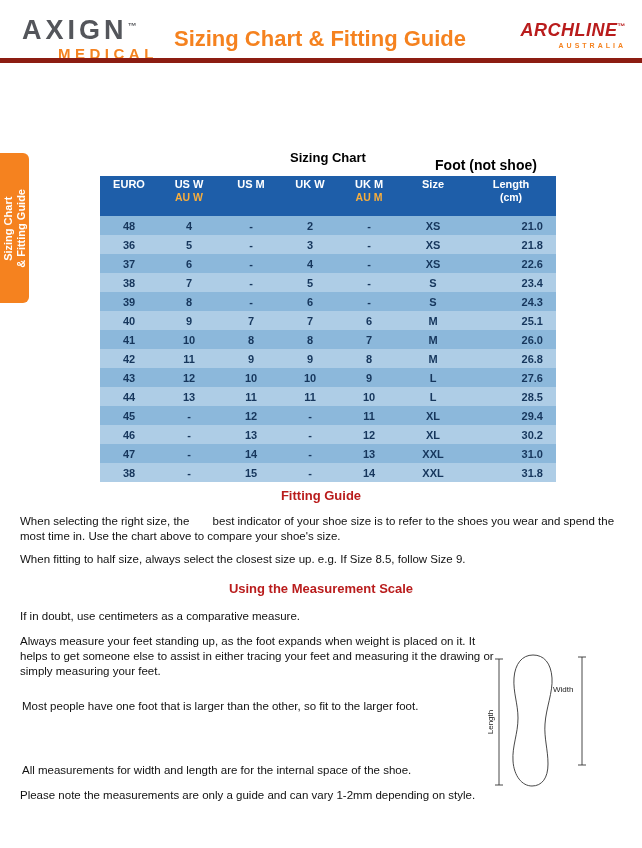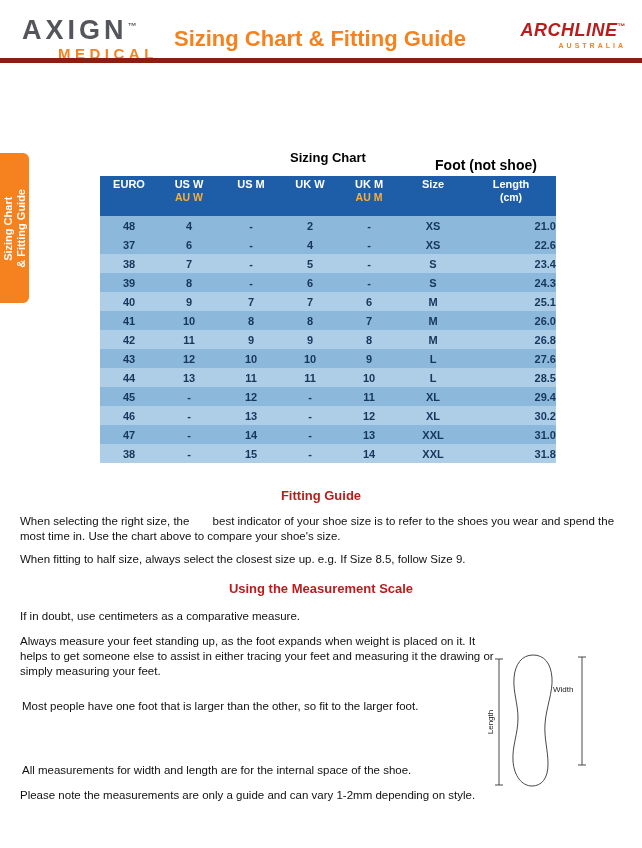--- a/index.html
+++ b/index.html
@@ -38,21 +38,21 @@
   .size-table{position:absolute;left:100px;top:176px;width:456px;border-collapse:collapse;
               table-layout:fixed;font-size:11px;font-weight:700;color:#16365C;}
   .size-table th{background:#1E5EA9;color:#fff;font-weight:700;font-size:11px;
                  height:38px;vertical-align:top;text-align:center;}
   .size-table th .hdr-top{display:block;line-height:14px;}
   .size-table th .hdr-sub{display:block;line-height:13px;color:#fff;font-size:10.5px;}
   .size-table th .hdr-sub.au{color:#F9AE3B;}
   .size-table td{height:19px;text-align:center;padding:0;}
   .row-dark{background:#8CB8DB;}
   .row-light{background:#AECDE6;}
-  .size-table td.len-col{text-align:right;}
+  .size-table td.len-col{text-align:right;padding-right:13px;}
 
   
   .h2{position:absolute;left:0;width:642px;text-align:center;font-size:13px;font-weight:700;color:#b91c1c;}
   #fg-title{top:488px;}
   #ms-title{top:581px;}
   .para{position:absolute;font-size:11.5px;line-height:15px;color:#111;}
   #fg-p1{top:514px;left:20px;width:606px;}
   #fg-p2{top:552px;left:20px;width:606px;}
   #ms-p1{top:609px;left:20px;width:606px;}
   #ms-p2{top:634px;left:20px;width:474px;}
@@ -135,20 +135,29 @@
     <tbody id="rows-body">
         <tr class="row-dark">
           <td>48</td>
           <td>4</td>
           <td>-</td>
           <td>2</td>
           <td>-</td>
           <td>XS</td>
           <td class="len-col">21.0</td>
         </tr>
+        <tr class="row-light">
+          <td>36</td>
+          <td>5</td>
+          <td>-</td>
+          <td>3</td>
+          <td>-</td>
+          <td>XS</td>
+          <td class="len-col">21.8</td>
+        </tr>
         <tr class="row-dark">
           <td>37</td>
           <td>6</td>
           <td>-</td>
           <td>4</td>
           <td>-</td>
           <td>XS</td>
           <td class="len-col">22.6</td>
         </tr>
         <tr class="row-light">

